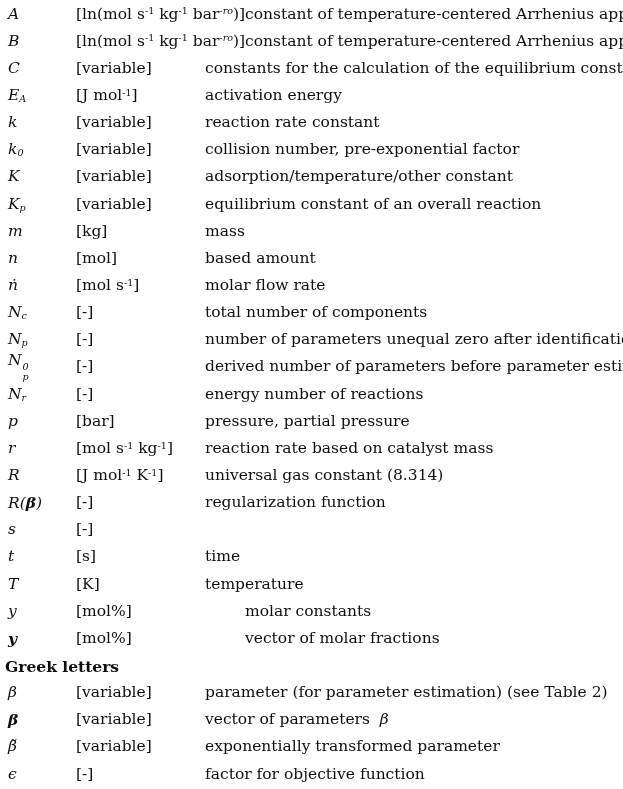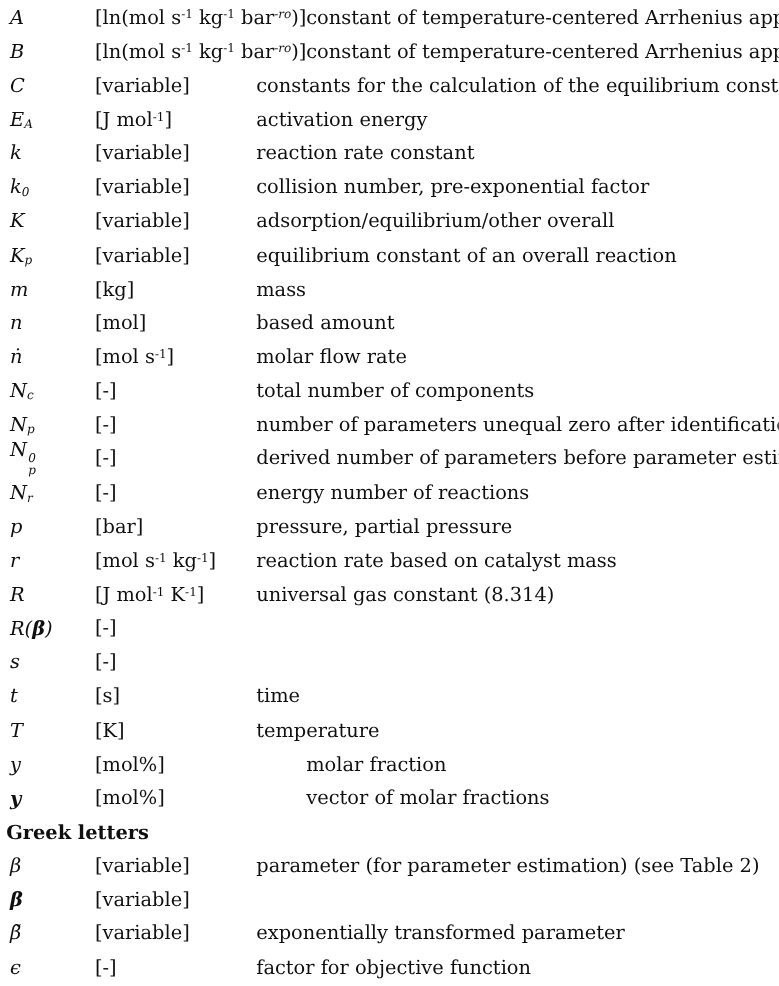--- a/index.html
+++ b/index.html
@@ -100,21 +100,21 @@
 
   <div class="row">
     <span class="cell sym">k<sub>0</sub></span>
     <span class="cell units">[variable]</span>
     <span class="cell desc">collision number, pre-exponential factor</span>
   </div>
 
   <div class="row">
     <span class="cell sym">K</span>
     <span class="cell units">[variable]</span>
-    <span class="cell desc">adsorption/equilibrium/other overall</span>
+    <span class="cell desc">adsorption/temperature/other constant</span>
   </div>
 
   <div class="row">
     <span class="cell sym">K<sub>p</sub></span>
     <span class="cell units">[variable]</span>
     <span class="cell desc">equilibrium constant of an overall reaction</span>
   </div>
 
   <div class="row">
     <span class="cell sym">m</span>
@@ -175,20 +175,21 @@
 
   <div class="row">
     <span class="cell sym">R</span>
     <span class="cell units">[J mol<sup>-1</sup> K<sup>-1</sup>]</span>
     <span class="cell desc">universal gas constant (8.314)</span>
   </div>
 
   <div class="row">
     <span class="cell sym">R(<b>β</b>)</span>
     <span class="cell units">[-]</span>
+    <span class="cell desc">regularization function</span>
   </div>
 
   <div class="row">
     <span class="cell sym">s</span>
     <span class="cell units">[-]</span>
   </div>
 
   <div class="row">
     <span class="cell sym">t</span>
     <span class="cell units">[s]</span>
@@ -197,21 +198,21 @@
 
   <div class="row">
     <span class="cell sym">T</span>
     <span class="cell units">[K]</span>
     <span class="cell desc">temperature</span>
   </div>
 
   <div class="row indent">
     <span class="cell sym">y</span>
     <span class="cell units">[mol%]</span>
-    <span class="cell desc">molar fraction</span>
+    <span class="cell desc">molar constants</span>
   </div>
 
   <div class="row indent">
     <span class="cell sym"><b>y</b></span>
     <span class="cell units">[mol%]</span>
     <span class="cell desc">vector of molar fractions</span>
   </div>
 
   <div class="row heading">
     <span class="hlabel">Greek letters</span>
@@ -219,20 +220,21 @@
 
   <div class="row">
     <span class="cell sym">β</span>
     <span class="cell units">[variable]</span>
     <span class="cell desc">parameter (for parameter estimation) (see Table 2)</span>
   </div>
 
   <div class="row">
     <span class="cell sym"><b>β</b></span>
     <span class="cell units">[variable]</span>
+    <span class="cell desc">vector of parameters &nbsp;<i>β</i></span>
   </div>
 
   <div class="row">
     <span class="cell sym">β̃</span>
     <span class="cell units">[variable]</span>
     <span class="cell desc">exponentially transformed parameter</span>
   </div>
 
   <div class="row">
     <span class="cell sym">ϵ</span>

